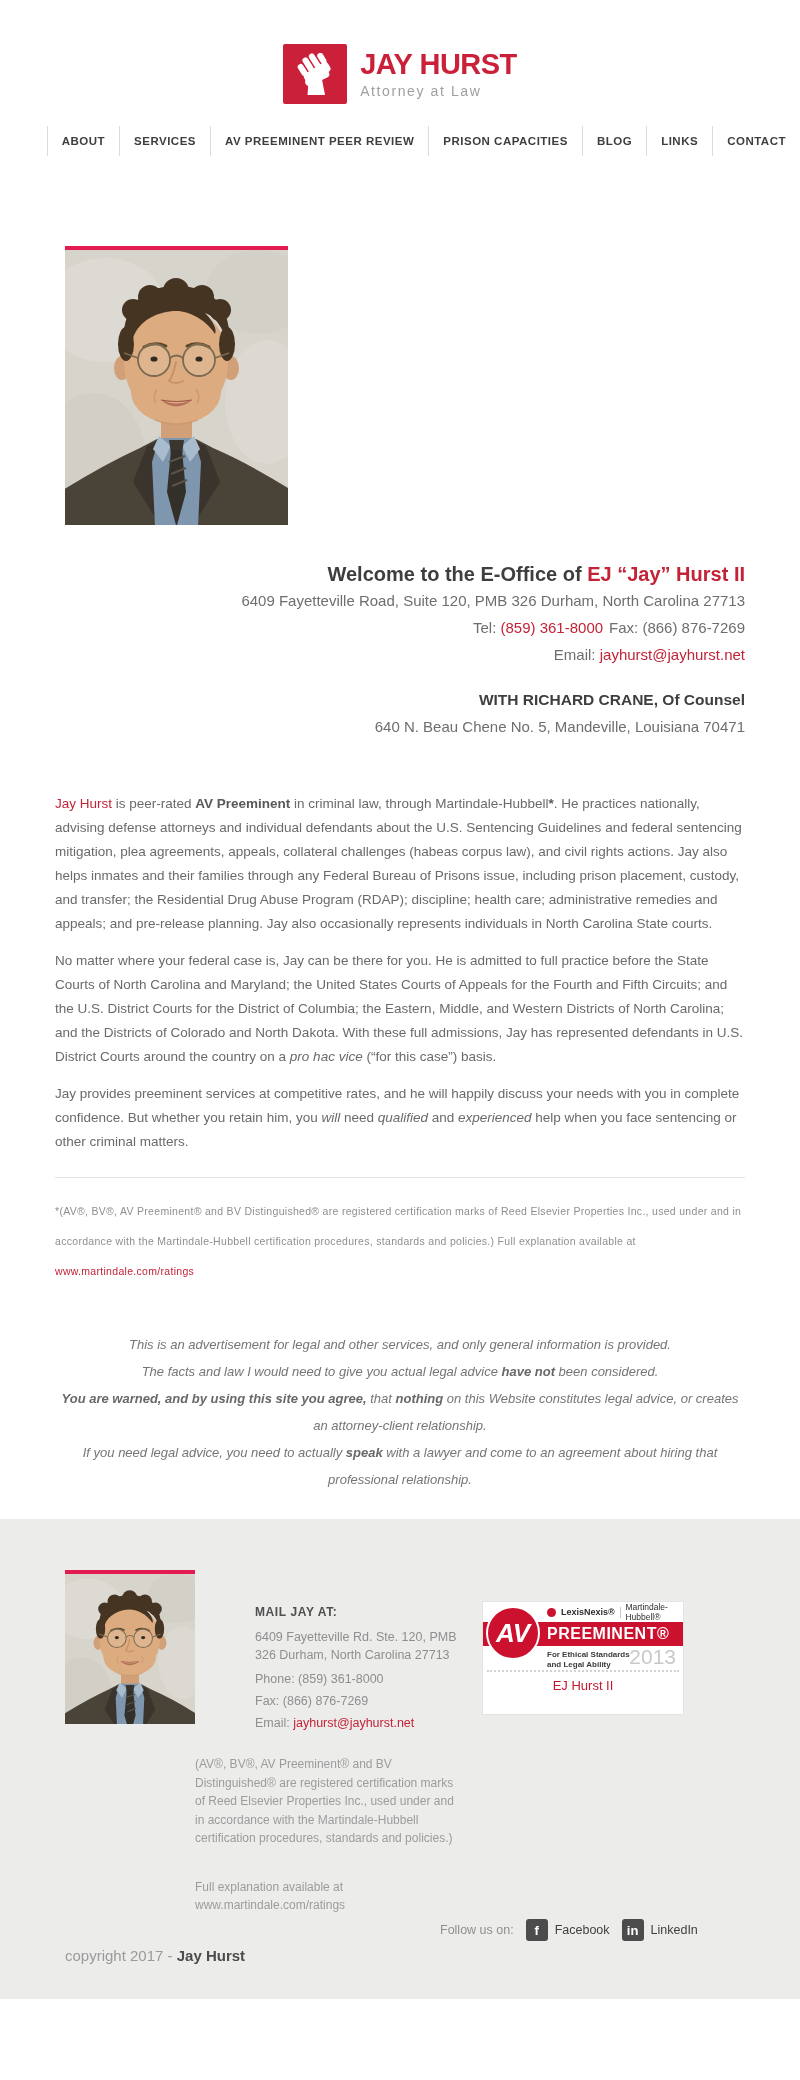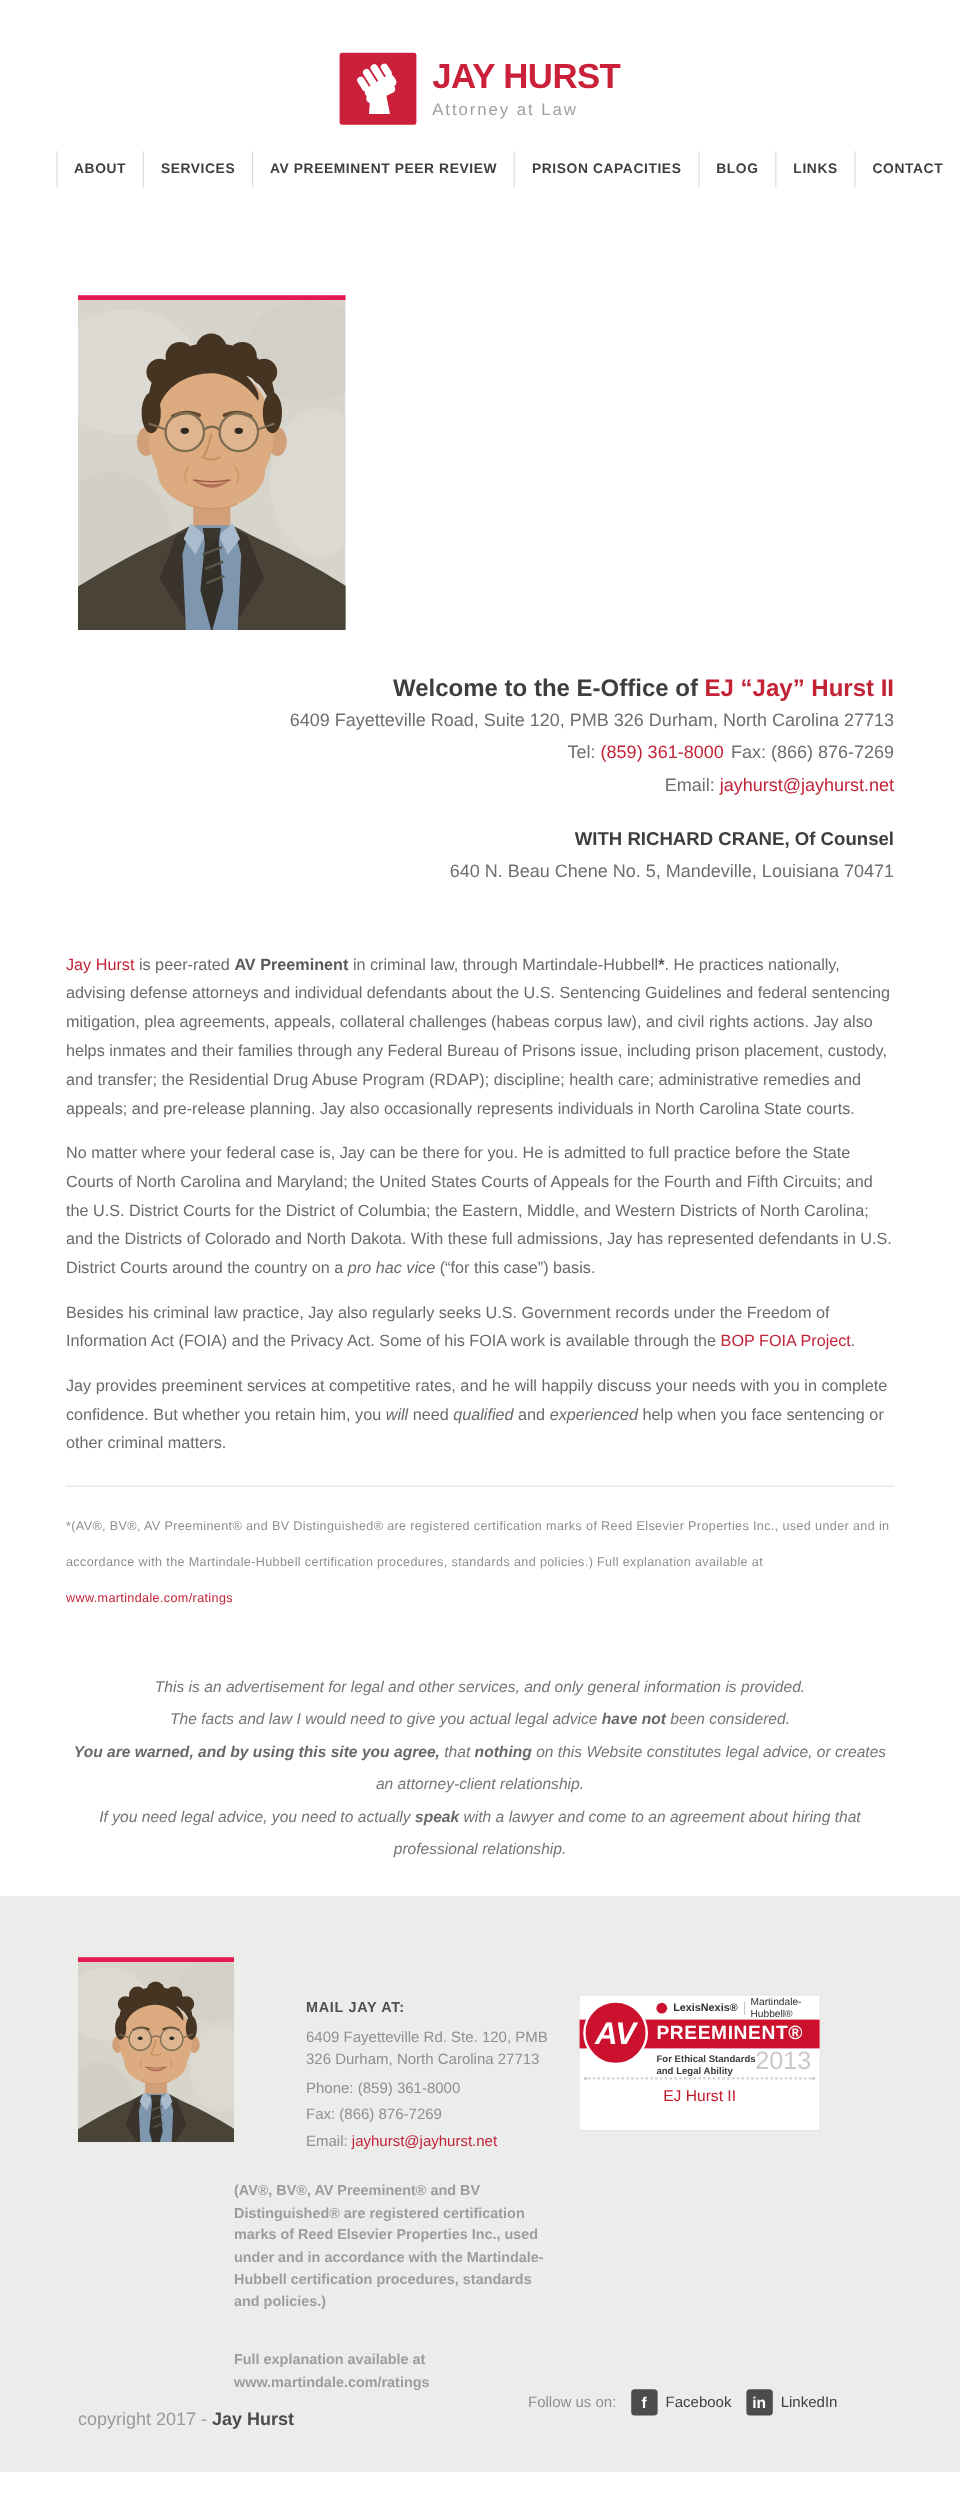--- a/index.html
+++ b/index.html
@@ -43,41 +43,41 @@
 
   
   .footer { margin-top:26px; background:#ececeb; height:480px; }
   .footer-inner { width:690px; margin:0 auto; position:relative; height:100%; }
   .f-photo { position:absolute; left:10px; top:51px; width:130px; }
   .f-photo .photo-line { height:4px; }
   .f-mail { position:absolute; left:200px; top:86px; width:205px; }
   .f-mail-heading { font-size:12px; font-weight:bold; color:#4f4f4f; letter-spacing:0.6px; }
   .f-addr { margin-top:9px; font-size:12.5px; line-height:18px; color:#8f8f8f; }
   .f-line { margin-top:8px; font-size:12.5px; color:#8f8f8f; }
-  .f-note { position:absolute; left:140px; top:236px; width:264px; font-size:12px; line-height:18.5px; color:#9c9c9c;font-weight:bold; }
+  .f-note { position:absolute; left:140px; top:236px; width:264px; font-size:12px; line-height:18.5px; color:#9c9c9c; }
   .f-note-2 { margin-top:30px; }
 
   
   .badge { position:absolute; left:428px; top:83px; width:200px; height:112px; background:#fff; box-shadow:0 0 0 1px #e4e4e3; }
   .badge-header { position:absolute; left:64px; top:0; right:2px; height:20px; display:flex; align-items:center; gap:5px; }
   .badge-lexis { font-size:9px; font-weight:bold; color:#2e2e2e; }
   .badge-dot { width:9px; height:9px; border-radius:50%; background:#cb112e; flex:0 0 auto; }
   .badge-vr { width:1px; height:11px; background:#c9c9c9; }
   .badge-mh { font-size:8.5px; color:#2e2e2e; }
   .badge-banner { position:absolute; left:0; top:20px; right:0; height:24px; background:#cb112e; color:#fff; font-weight:bold; font-size:16px; line-height:24px; padding-left:64px; letter-spacing:0.5px; }
   .badge-av { position:absolute; left:3px; top:4px; width:54px; height:54px; border-radius:50%; background:#cb112e; border:2px solid #fff; color:#fff; font-weight:bold; font-style:italic; font-size:26px; display:flex; align-items:center; justify-content:center; }
   .badge-sub { position:absolute; left:64px; top:48px; font-size:8px; font-weight:bold; color:#3c3c3c; line-height:10px; }
   .badge-year { position:absolute; right:7px; top:43px; font-size:21px; color:#c9c9c9; }
   .badge-dots { position:absolute; left:4px; right:4px; top:68px; border-top:2px dotted #d2d2d2; }
   .badge-name { position:absolute; left:0; right:0; top:76px; text-align:center; color:#c4182e; font-size:13px; }
 
   
   .f-copyright { position:absolute; left:10px; top:428px; font-size:15px; color:#9a9a9a; }
   .f-copyright b { color:#4c4c4c; }
-  .f-follow { position:absolute; left:385px; top:411px; display:flex; align-items:center; gap:12px; }
+  .f-follow { position:absolute; left:385px; top:400px; display:flex; align-items:center; gap:12px; }
   .f-follow-label { font-size:12.5px; color:#8f8f8f; }
   .social { display:flex; align-items:center; gap:7px; cursor:pointer; }
   .social-icon { width:22px; height:22px; background:#4c4c4c; border-radius:3px; color:#fff; display:flex; align-items:center; justify-content:center; font-weight:bold; font-size:13px; }
   .social-label { font-size:12.5px; color:#3f3f3f; }
 </style>
 </head>
 <body>
 
 <svg width="0" height="0" style="position:absolute" aria-hidden="true">
   <defs>
@@ -175,21 +175,20 @@
 
     <div class="counsel">
       <div class="counsel-heading">WITH RICHARD CRANE, Of Counsel</div>
       <div class="hero-line">640 N. Beau Chene No. 5, Mandeville, Louisiana 70471</div>
     </div>
   </section>
 
   <section class="paragraphs">
     <p><a class="red">Jay Hurst</a><span> is peer-rated </span><strong>AV Preeminent</strong><span> in criminal law, through Martindale-Hubbell</span><strong>*</strong><span>.  He practices nationally, advising defense attorneys and individual defendants about the U.S. Sentencing Guidelines and federal sentencing mitigation, plea agreements, appeals, collateral challenges (habeas corpus law), and civil rights actions.  Jay also helps inmates and their families through any Federal Bureau of Prisons issue, including prison placement, custody, and transfer; the Residential Drug Abuse Program (RDAP); discipline; health care; administrative remedies and appeals; and pre-release planning.  Jay also occasionally represents individuals in North Carolina State courts.</span></p>
     <p><span>No matter where your federal case is, Jay can be there for you.  He is admitted to full practice before the State Courts of North Carolina and Maryland; the United States Courts of Appeals for the Fourth and Fifth Circuits; and the U.S. District Courts for the District of Columbia; the Eastern, Middle, and Western Districts of North Carolina; and the Districts of Colorado and North Dakota.  With these full admissions, Jay has represented defendants in U.S. District Courts around the country on a </span><em>pro hac vice</em><span> (“for this case”) basis.</span></p>
-    <p><span>Besides his criminal law practice, Jay also regularly seeks U.S. Government records under the Freedom of Information Act (FOIA) and the Privacy Act.  Some of his FOIA work is available through the </span><a class="red">BOP FOIA Project</a><span>.</span></p>
     <p><span>Jay provides preeminent services at competitive rates, and he will happily discuss your needs with you in complete confidence.  But whether you retain him, you </span><em>will</em><span> need </span><em>qualified</em><span> and </span><em>experienced</em><span> help when you face sentencing or other criminal matters.</span></p>
   </section>
 
   <hr class="divider">
 
   <div class="fine-print"><span>*(AV®, BV®, AV Preeminent® and BV Distinguished® are registered certification marks of Reed Elsevier Properties Inc., used under and in accordance with the Martindale-Hubbell certification procedures, standards and policies.) Full explanation available at </span><a class="red">www.martindale.com/ratings</a></div>
 
   <div class="disclaimer">
     <div>This is an advertisement for legal and other services, and only general information is provided.</div>
     <div><span>The facts and law I would need to give you actual legal advice </span><b>have not</b><span> been considered.</span></div>

